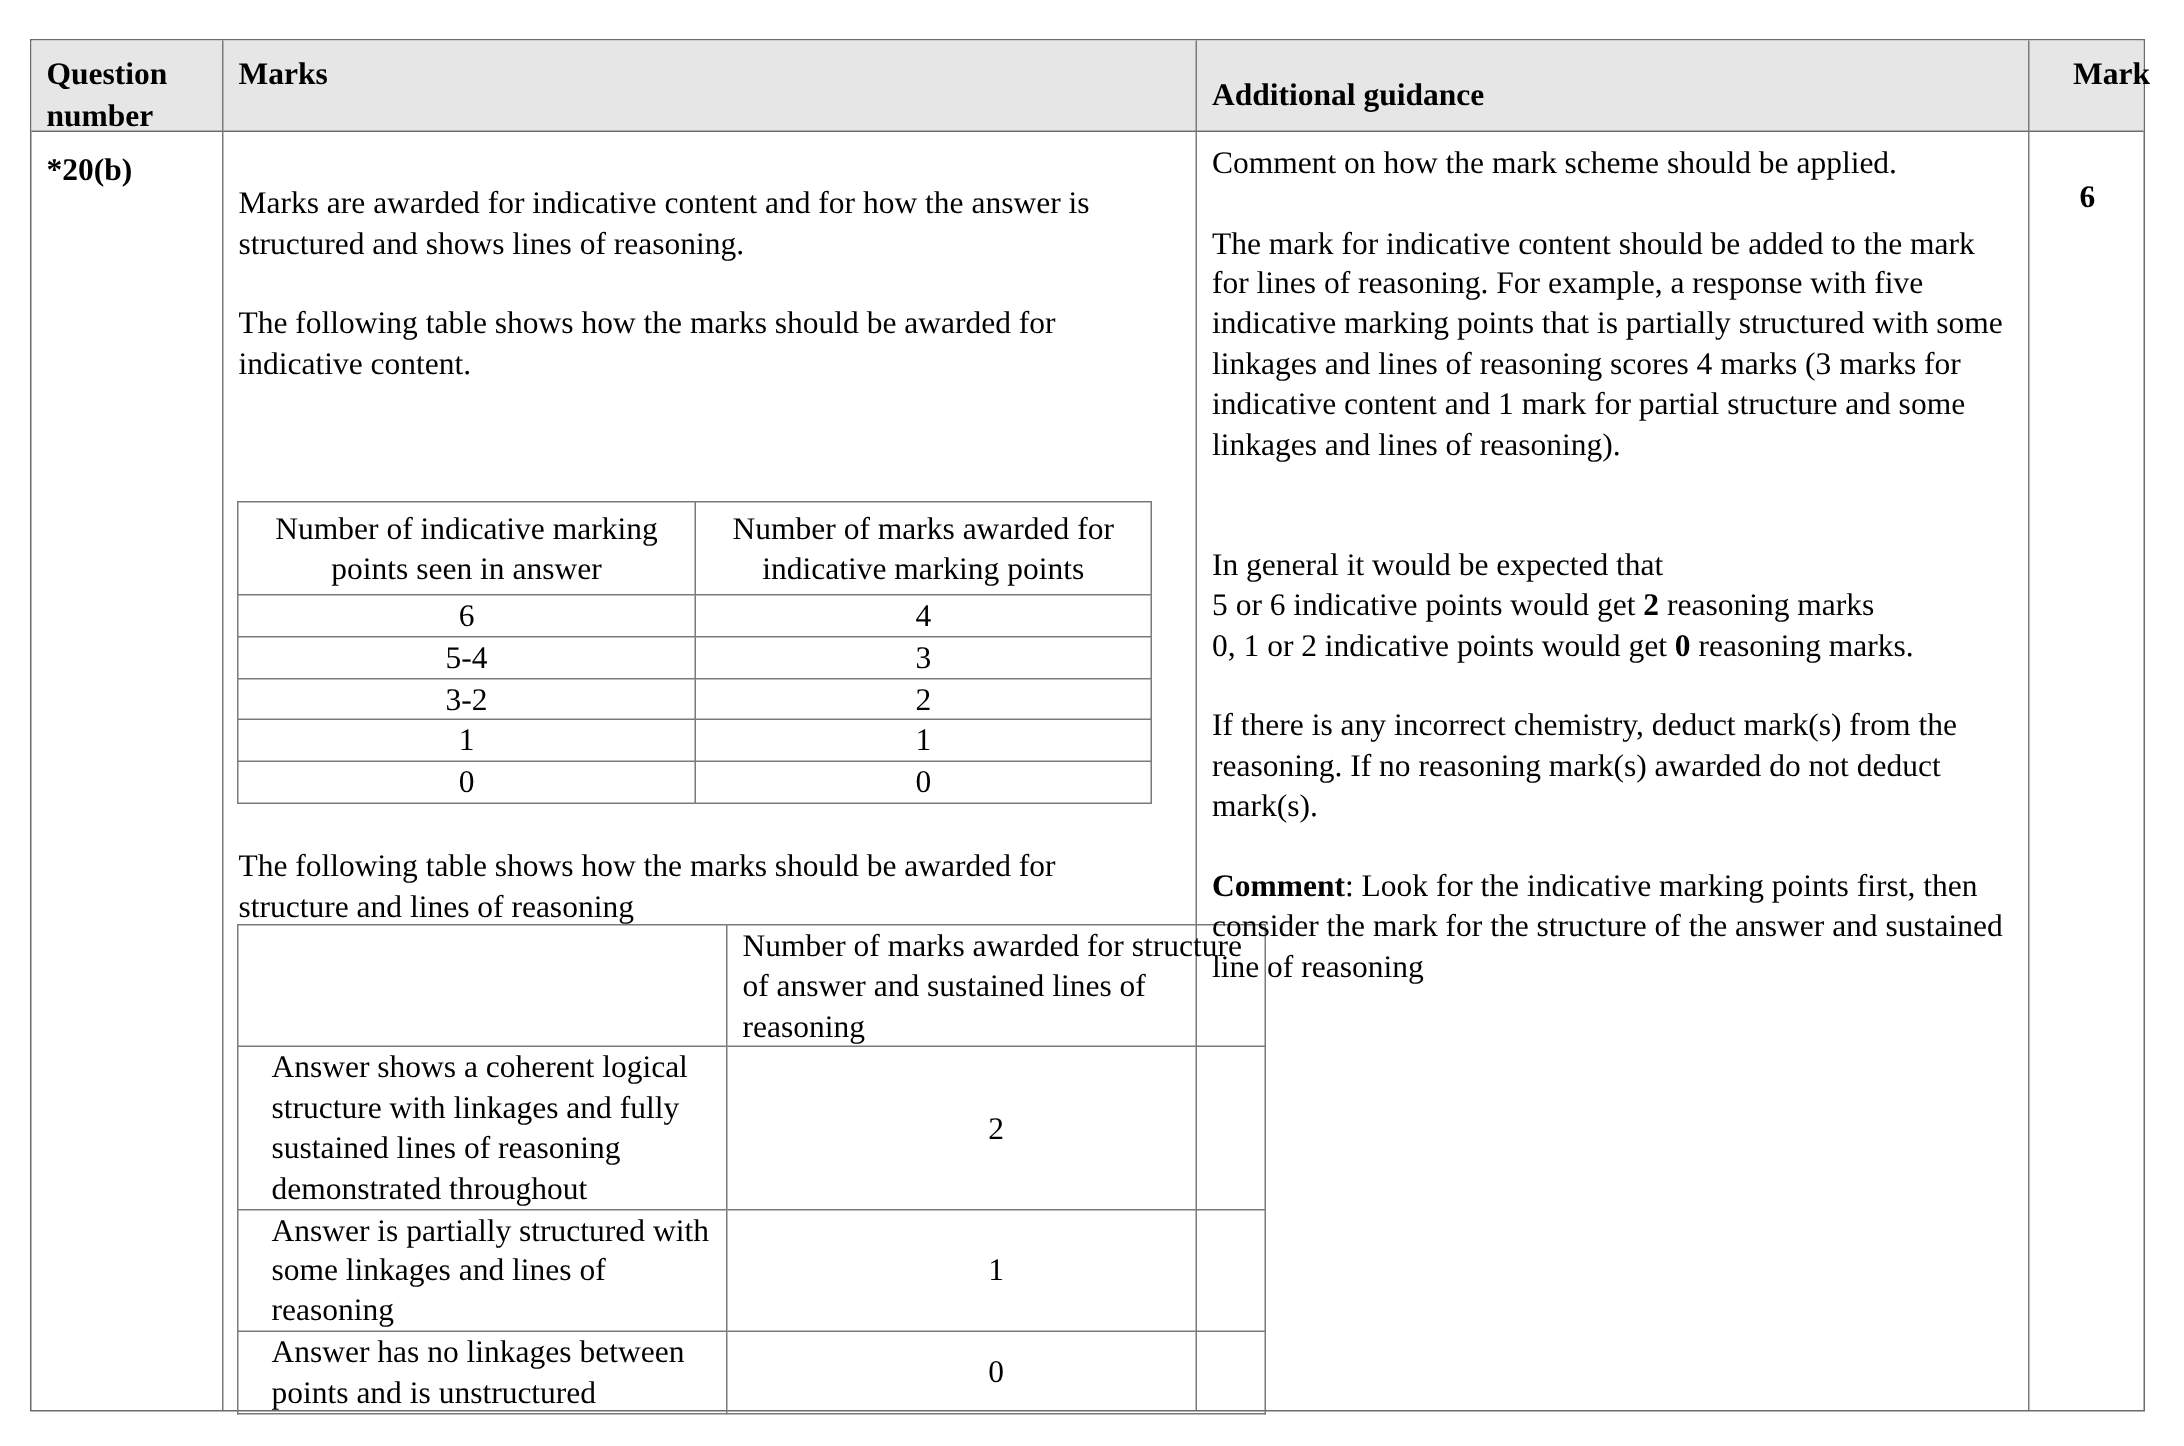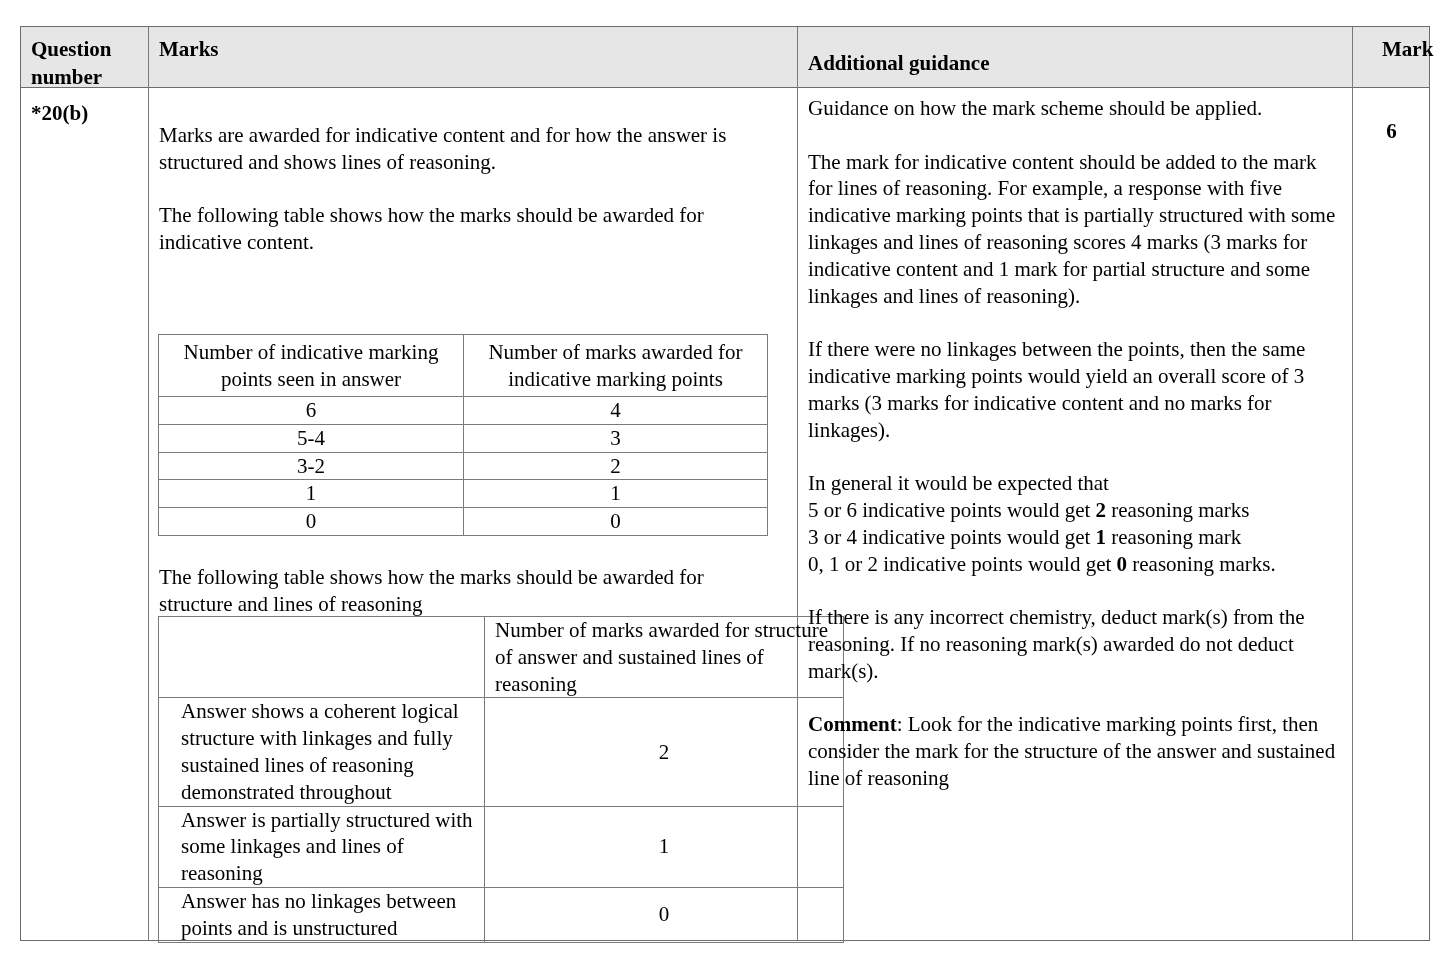--- a/index.html
+++ b/index.html
@@ -103,29 +103,27 @@
       <td class="val">1</td>
     </tr>
     <tr style="height:54px;">
       <td class="desc">Answer has no linkages between points and is unstructured</td>
       <td class="val">0</td>
     </tr>
   </tbody>
     </table>
 
   <div class="cell" style="left:787px; top:68px; width:535px;">
-    <p class="para">Guidance on how the mark scheme should be applied.</p>
+    <p class="para">Comment on how the mark scheme should be applied.</p>
     <div class="gap"></div>
     <p class="para">The mark for indicative content should be added to the mark for lines of reasoning. For example, a response with five indicative marking points that is partially structured with some linkages and lines of reasoning scores 4 marks (3 marks for indicative content and 1 mark for partial structure and some linkages and lines of reasoning).</p>
     <div class="gap"></div>
-    <p class="para">If there were no linkages between the points, then the same indicative marking points would yield an overall score of 3 marks (3 marks for indicative content and no marks for linkages).</p>
     <div class="gap"></div>
     <p class="para">In general it would be expected that</p>
     <p class="para"><span>5 or 6 indicative points would get </span><b>2</b><span> reasoning marks</span></p>
-    <p class="para"><span>3 or 4 indicative points would get </span><b>1</b><span> reasoning mark</span></p>
     <p class="para"><span>0, 1 or 2 indicative points would get </span><b>0</b><span> reasoning marks.</span></p>
     <div class="gap"></div>
     <p class="para">If there is any incorrect chemistry, deduct mark(s) from the reasoning.  If no reasoning mark(s) awarded do not deduct mark(s).</p>
     <div class="gap"></div>
     <p class="para"><b>Comment</b><span>: Look for the indicative marking points first, then consider the mark for the structure of the answer and sustained line of reasoning</span></p>
   </div>
 
   <div class="hdr" style="left:1331px; width:79px; text-align:center; top:90px;">6</div>
 </div>
 

